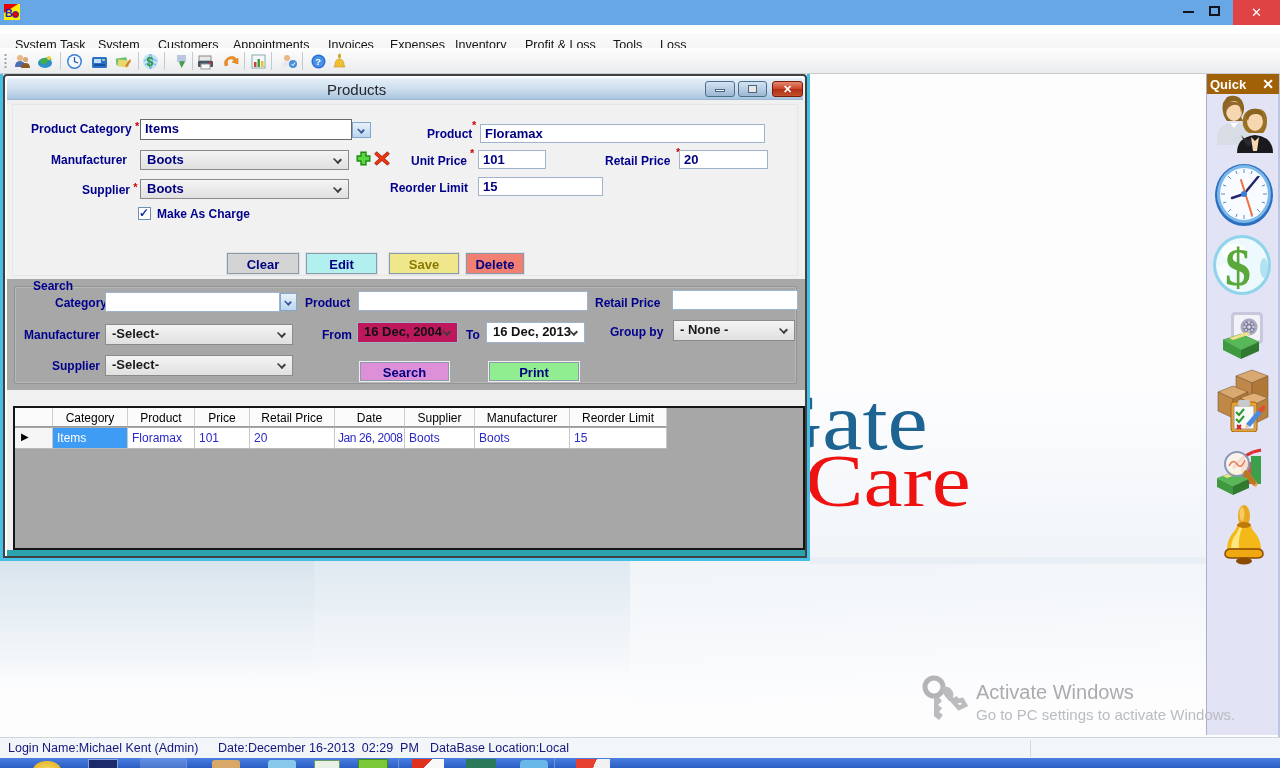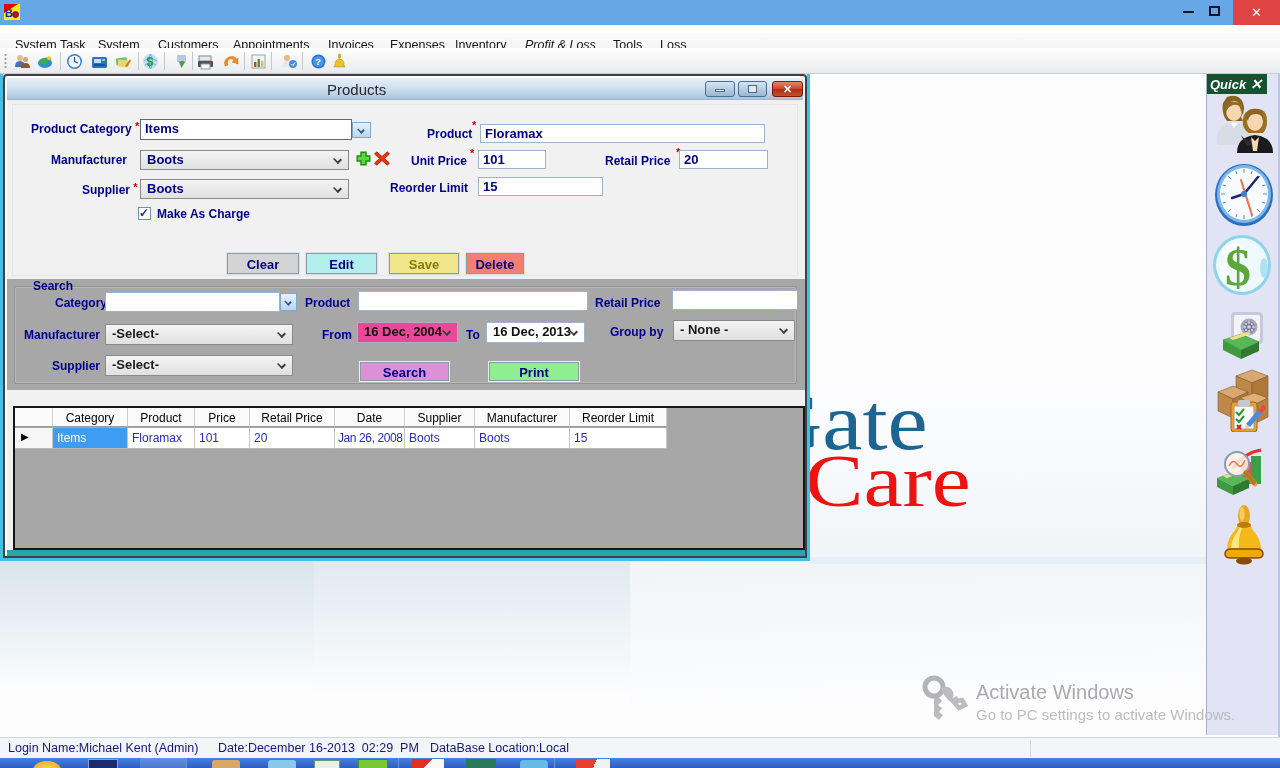--- a/index.html
+++ b/index.html
@@ -39,21 +39,21 @@
   #wedgeL { left:0; top:0; width:3px; height:487px; background:#46bfe6; }
   #wedgeR { left:1278px; top:0; width:2px; height:663px; background:#bcc6e2; }
   .bigserif { font-family:"Liberation Serif", serif; position:absolute; line-height:1; }
   #gatetxt { left:757px; top:308px; font-size:80px; color:#1d6492; transform:scaleX(1.13); transform-origin:left top; }
   #caretxt { left:805px; top:369px; font-size:75px; color:#ee1311; transform:scaleX(1.17); transform-origin:left top; }
   #act1 { position:absolute; left:976px; top:681px; font-size:20px; color:#ababaf; white-space:nowrap; z-index:9; }
   #act2 { position:absolute; left:976px; top:706px; font-size:15px; color:#b9bcc0; white-space:nowrap; z-index:9; }
 
   
   #quick { left:1206px; top:74px; width:72px; height:661px; background:#e2e3f4; border-left:1px solid #a8aed2; }
-  #quickhdr { position:absolute; left:0; top:0; width:60px; height:20px; background:#14532d;font-style:italic; }
+  #quickhdr { position:absolute; left:0; top:0; width:72px; height:20px; background:#a16207; }
   #quickhdr b { position:absolute; left:3px; top:3px; color:#fff; font-size:13px; }
   #quickhdr .x { position:absolute; right:5px; top:2px; color:#fff; font-size:14px; font-weight:bold; }
   .qico { position:absolute; }
 
   
   #statusbar { left:0; top:737px; width:1280px; height:21px; background:#f3f6f9; border-top:1px solid #d0d7de; font-size:12.5px; color:#15157e;text-align:center; }
   #statusbar span { position:absolute; top:3px; white-space:pre; }
 
   
   #taskbar { left:0; top:758px; width:1280px; height:10px; background:linear-gradient(#4a7fe0,#2a5ec4); }
@@ -122,21 +122,21 @@
 </div>
 
 <div class="abs" id="menubar">
   <span style="left:15px;">System Task</span>
   <span style="left:98px;">System</span>
   <span style="left:158px;">Customers</span>
   <span style="left:233px;">Appointments</span>
   <span style="left:328px;">Invoices</span>
   <span style="left:390px;">Expenses</span>
   <span style="left:455px;">Inventory</span>
-  <span style="left:525px;font-style:italic;">Profit &amp; Loss</span>
+  <span style="left:525px;">Profit &amp; Loss</span>
   <span style="left:613px;text-align:center;">Tools</span>
   <span style="left:660px;">Loss</span>
 </div>
 
 <div class="abs" id="toolbar">
   <div class="grip"></div>
   <div class="sep" style="left:60px;"></div>
   <div class="sep" style="left:138px;"></div>
   <div class="sep" style="left:164px;"></div>
   <div class="sep" style="left:192px;"></div>
@@ -387,21 +387,21 @@
       <div class="lbl" style="left:298px; top:17px;">Product</div>
       <div class="tbx" style="left:351px; top:12px; width:230px; height:20px;"></div>
 
       <div class="lbl" style="left:588px; top:17px;">Retail Price</div>
       <div class="tbx" style="left:665px; top:11px; width:126px; height:20px;"></div>
 
       <div class="lbl" style="left:17px; top:49px;">Manufacturer</div>
       <div class="ddl" style="left:98px; top:45px; width:188px; height:21px; color:#1a1a1a;">-Select-<span class="ar"></span></div>
 
       <div class="lbl" style="left:315px; top:49px;">From</div>
-      <div class="ddl" style="left:350px; top:43px; width:101px; height:21px; background:#ec4899; border-color:#9db4cc; color:#111;">16 Dec, 2004<span class="ar"></span></div>
+      <div class="ddl" style="left:350px; top:43px; width:101px; height:21px; background:#be185d; border-color:#9db4cc; color:#111;">16 Dec, 2004<span class="ar"></span></div>
       <div class="lbl" style="left:459px; top:49px;">To</div>
       <div class="ddl" style="left:479px; top:43px; width:99px; height:21px; background:#fff; border-color:#9db4cc; color:#111;">16 Dec, 2013<span class="ar"></span></div>
 
       <div class="lbl" style="left:603px; top:46px;">Group by</div>
       <div class="ddl" style="left:666px; top:41px; width:122px; height:21px; color:#1a1a1a;">- None -<span class="ar"></span></div>
 
       <div class="lbl" style="left:45px; top:80px;">Supplier</div>
       <div class="ddl" style="left:98px; top:76px; width:188px; height:21px; color:#1a1a1a;">-Select-<span class="ar"></span></div>
 
       <div class="btn" style="left:353px; top:83px; width:89px; height:19px; background:#dd8fd8; color:#000080; outline-color:#eee; padding-top:2px;">Search</div>

